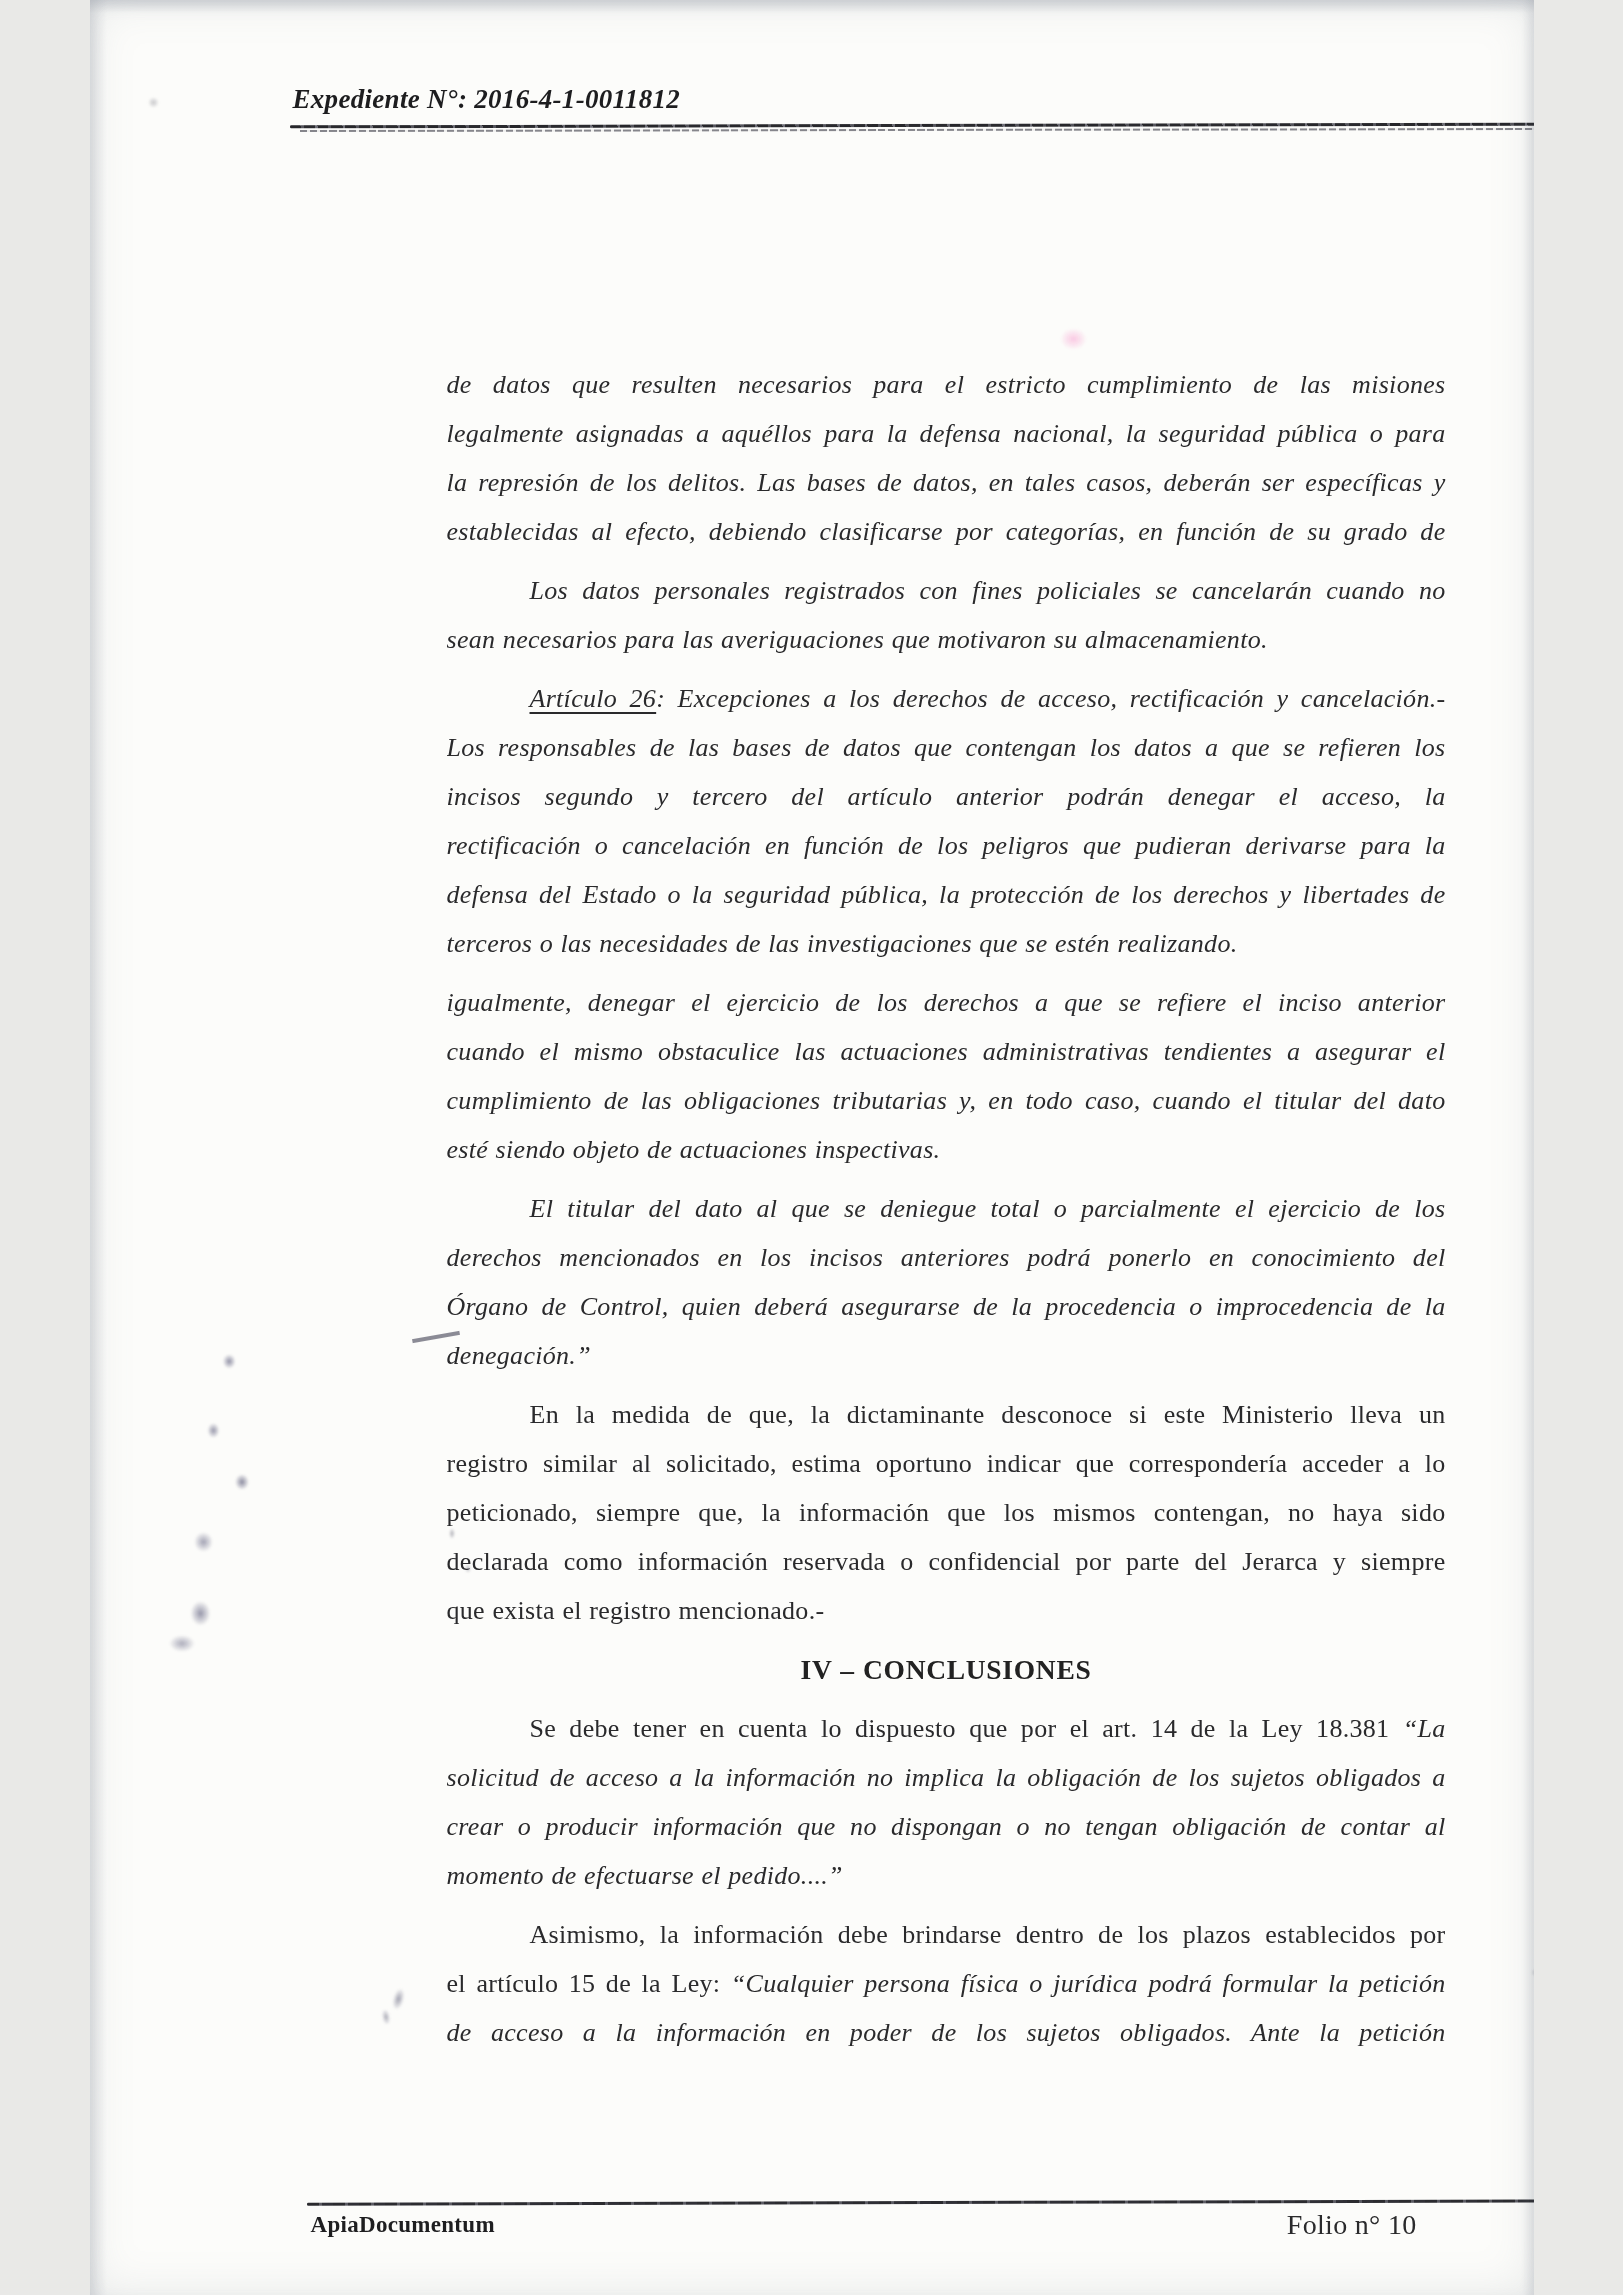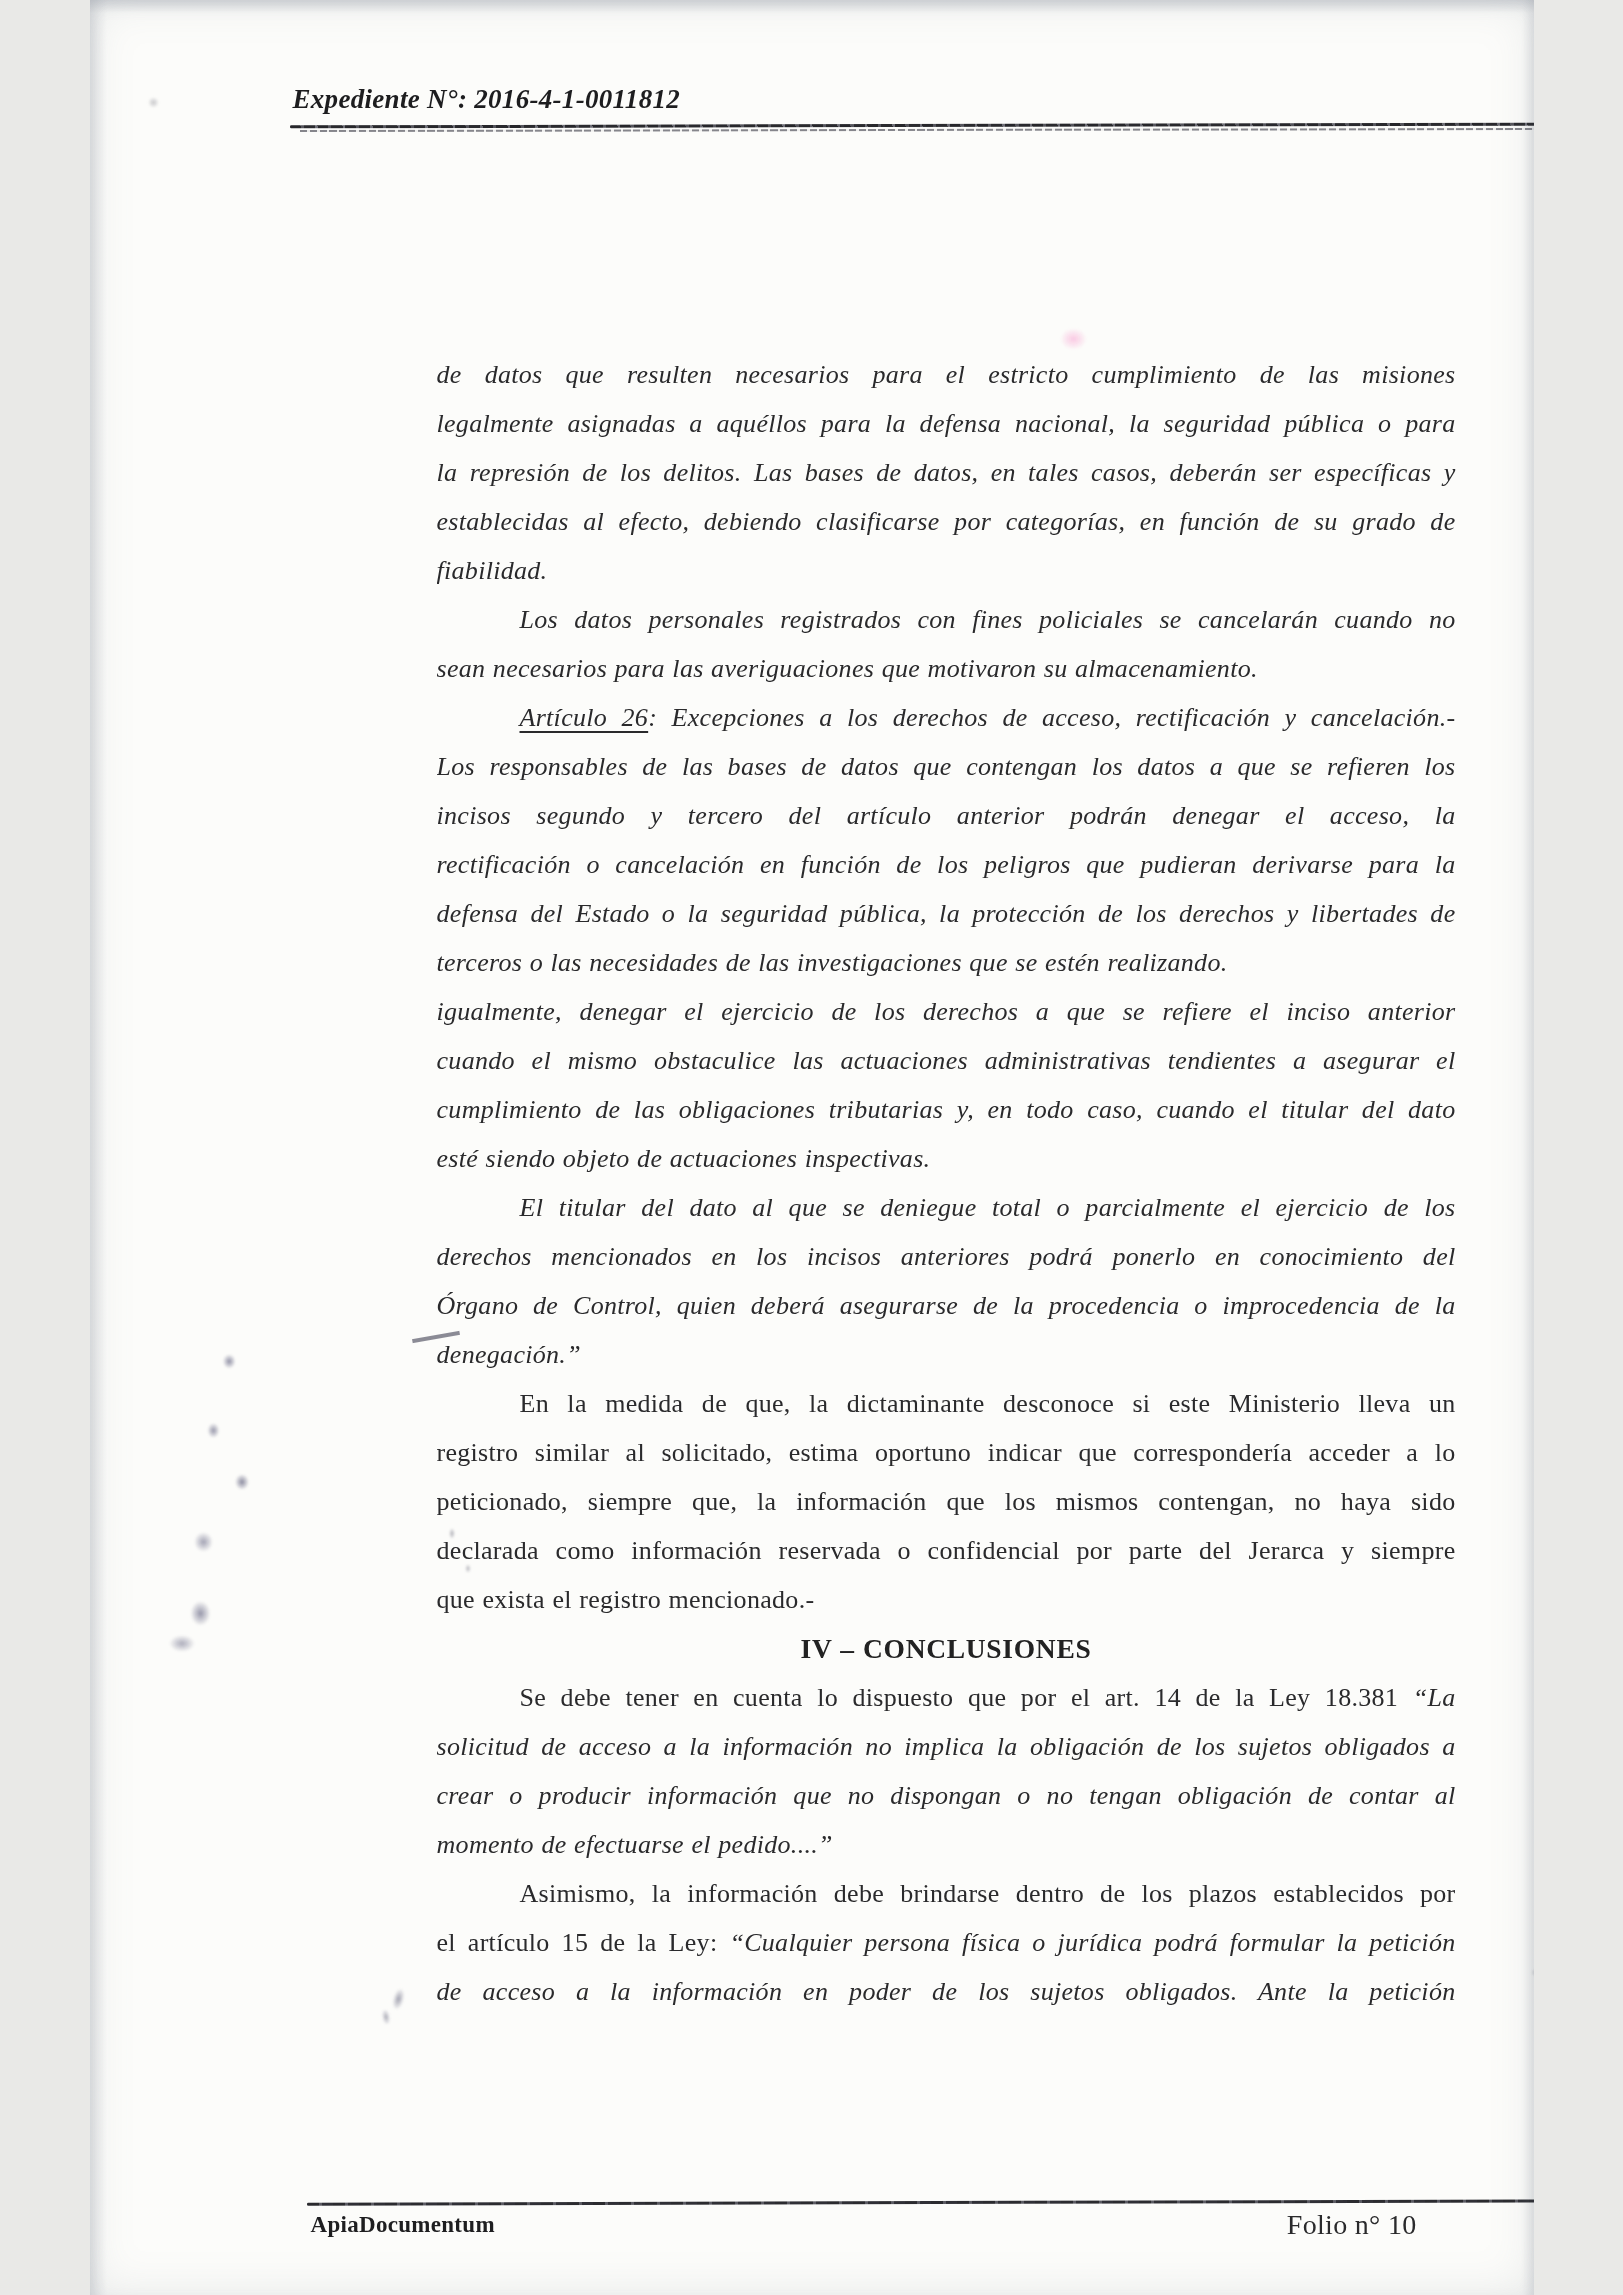--- a/index.html
+++ b/index.html
@@ -39,21 +39,21 @@
     background:repeating-linear-gradient(90deg,rgba(70,70,80,0.65) 0 7.2px,rgba(70,70,80,0.08) 7.2px 9.8px);
     transform:rotate(-0.1deg);
   }
 
   .doc-body{
     position:absolute;left:347px;top:350px;width:1019px;
     font-size:26px;line-height:49px;
     letter-spacing:0.3px;word-spacing:0.7px;
     color:#2a2a2c;
   }
-  .para{margin:0;}
+  .para{margin:10px;}
   .line{
     height:49px;overflow:hidden;
     text-align:justify;text-align-last:justify;
     white-space:normal;
   }
   .line.left{text-align:left;text-align-last:left;}
   .line.center{text-align:center;text-align-last:center;}
   .line.indent{padding-left:83px;}
   .it{font-style:italic;}
   .bd{font-weight:bold;letter-spacing:0.7px;font-size:27.5px;color:#222;}
@@ -117,21 +117,20 @@
   <div class="hdr">Expediente N°: 2016-4-1-0011812</div>
   <div class="hdr-rule-1"></div>
   <div class="hdr-rule-2"></div>
 
   <div class="doc-body">
       <div class="para">
         <div class="line"><span class="it ">de datos que resulten necesarios para el estricto cumplimiento de las misiones</span></div>
         <div class="line"><span class="it ">legalmente asignadas a aquéllos para la defensa nacional, la seguridad pública o para</span></div>
         <div class="line"><span class="it ">la represión de los delitos. Las bases de datos, en tales casos, deberán ser específicas y</span></div>
         <div class="line"><span class="it ">establecidas al efecto, debiendo clasificarse por categorías, en función de su grado de</span></div>
-        <div class="line left"><span class="it ">fiabilidad.</span></div>
       </div>
       <div class="para">
         <div class="line indent"><span class="it ">Los datos personales registrados con fines policiales se cancelarán cuando no</span></div>
         <div class="line left"><span class="it ">sean necesarios para las averiguaciones que motivaron su almacenamiento.</span></div>
       </div>
       <div class="para">
         <div class="line indent"><span class="it ul ">Artículo 26</span><span class="it ">: Excepciones a los derechos de acceso, rectificación y cancelación.-</span></div>
         <div class="line"><span class="it ">Los responsables de las bases de datos que contengan los datos a que se refieren los</span></div>
         <div class="line"><span class="it ">incisos segundo y tercero del artículo anterior podrán denegar el acceso, la</span></div>
         <div class="line"><span class="it ">rectificación o cancelación en función de los peligros que pudieran derivarse para la</span></div>

